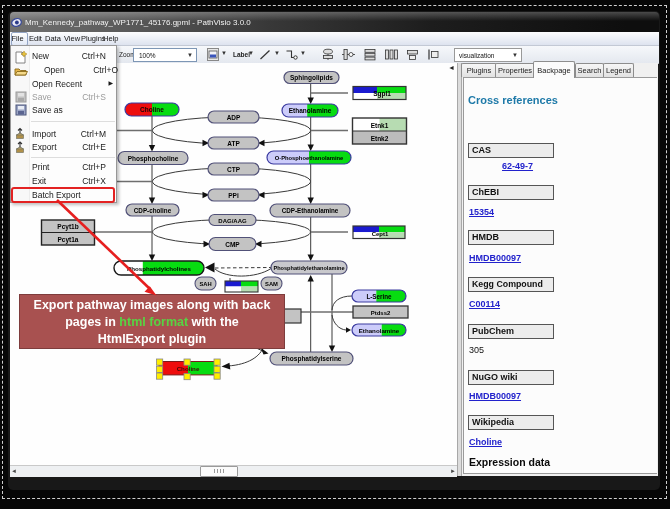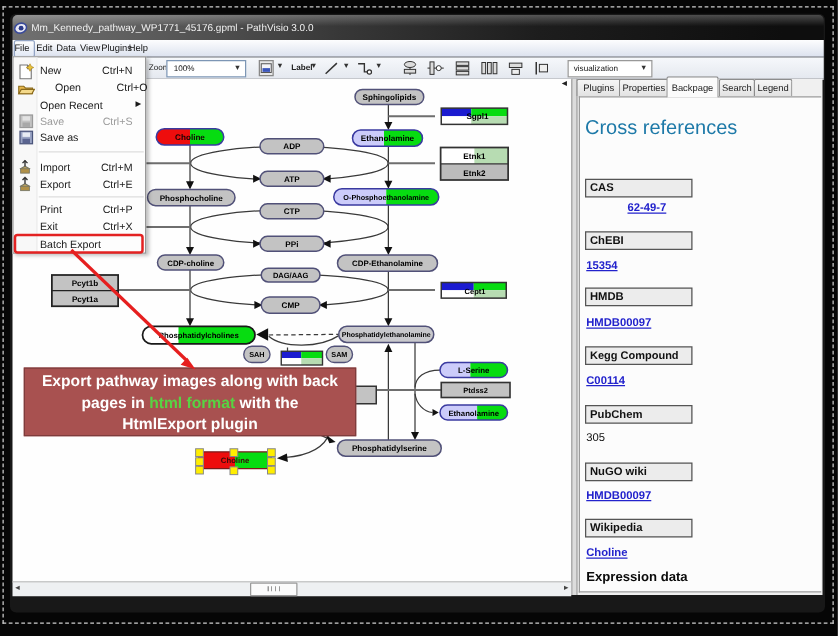--- a/index.html
+++ b/index.html
@@ -309,21 +309,21 @@
     </svg>
   <div id="splitter"></div>
   <span class="abs" style="left:448px;top:64px;font-size:7px;color:#222;z-index:5;">◄</span>
   <div id="rpanel"></div>
   <div class="tab" style="left:461px;width:34px;">Plugins</div>
   <div class="tab" style="left:495px;width:38px;">Properties</div>
   <div class="tab sel" style="left:533px;width:40px;">Backpage</div>
   <div class="tab" style="left:575px;width:27px;">Search</div>
   <div class="tab" style="left:603px;width:29px;">Legend</div>
   <div id="bpcontent">
-    <div class="abs" style="left:4px;top:16px;font-size:16px;font-weight:normal;color:#1d79a8;">Cross references</div>
+    <div class="abs" style="left:4px;top:16px;font-size:11px;font-weight:bold;color:#1d79a8;">Cross references</div>
     <div class="xhead" style="top:64.5px;">CAS</div>
     <div class="xlink" style="top:83px;margin-left:33px;">62-49-7</div>
     <div class="xhead" style="top:106.5px;">ChEBI</div>
     <div class="xlink" style="top:128.5px;">15354</div>
     <div class="xhead" style="top:151.5px;">HMDB</div>
     <div class="xlink" style="top:174.5px;">HMDB00097</div>
     <div class="xhead" style="top:199px;font-size:8.8px;">Kegg Compound</div>
     <div class="xlink" style="top:221px;">C00114</div>
     <div class="xhead" style="top:246px;">PubChem</div>
     <div class="abs" style="left:5px;top:267px;font-size:9px;color:#111;">305</div>

